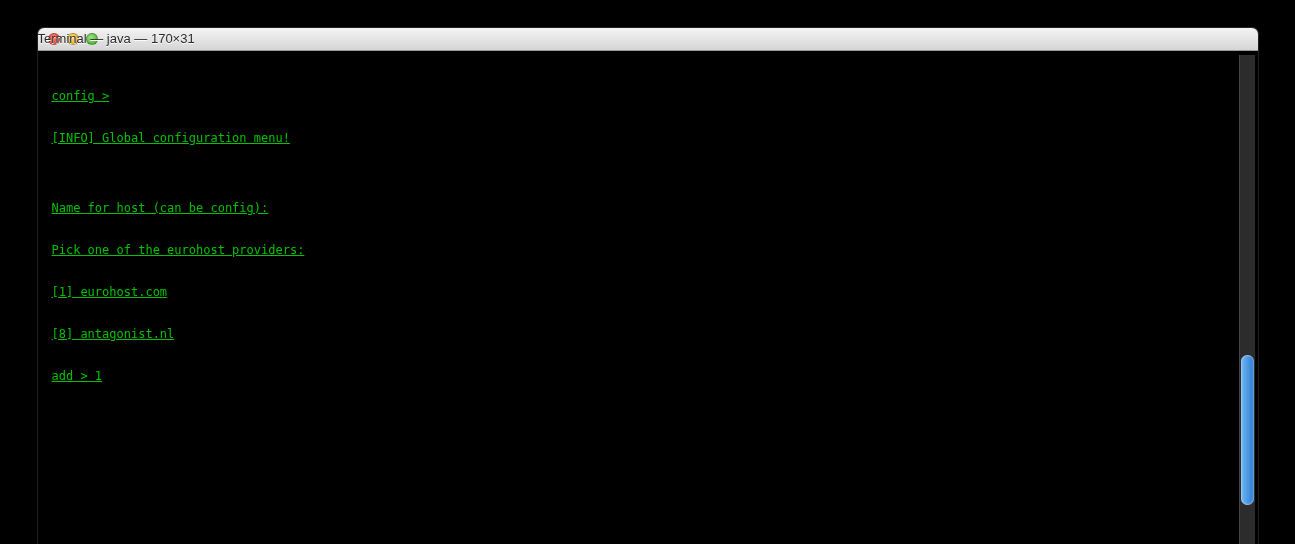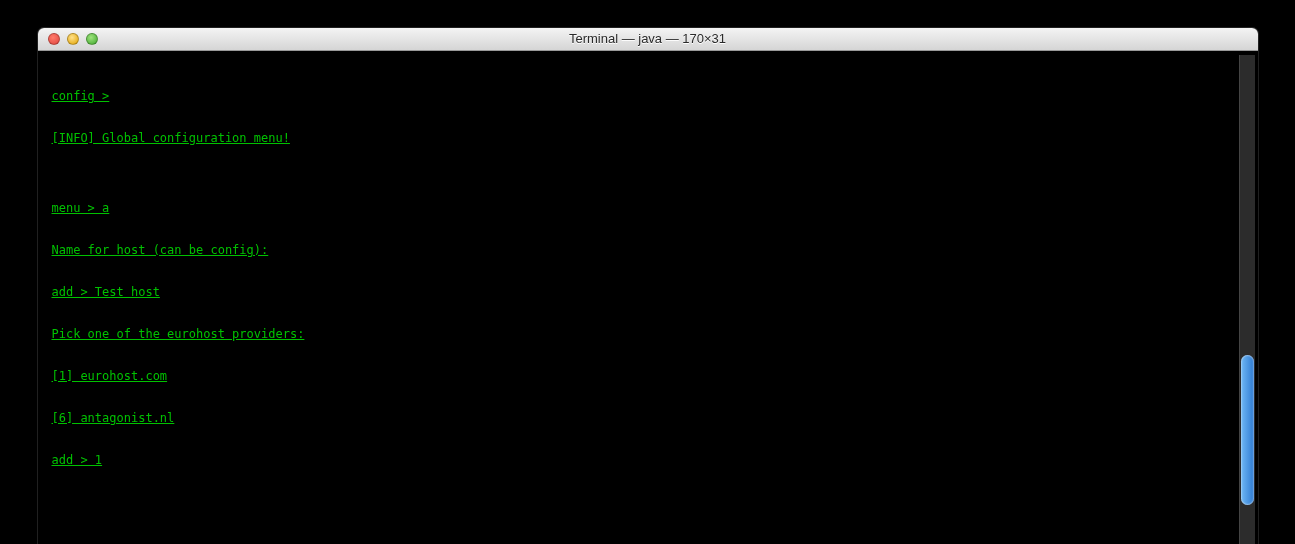--- a/index.html
+++ b/index.html
@@ -3,21 +3,21 @@
 <meta charset="utf-8">
 <style>
   html,body{margin:0;padding:0;background:#000;font-family:Menlo,Monaco,Consolas,monospace;font-size:12px;color:#00ff00;}
   .window{width:1220px;margin:28px auto 0 auto;background:#000;border-radius:6px;box-shadow:0 0 25px 8px rgba(0,0,0,.85),0 0 0 1px #555;overflow:hidden;}
   .titlebar{height:22px;background:linear-gradient(#f4f4f4,#d5d5d5);border-bottom:1px solid #999;display:flex;align-items:center;position:relative;}
   .traffic{display:flex;gap:7px;padding-left:10px;}
   .tbtn{width:12px;height:12px;border-radius:50%;border:1px solid rgba(0,0,0,.25);box-sizing:border-box;}
   .tbtn.red{background:radial-gradient(circle at 40% 35%,#ff7b6b,#e0443e);}
   .tbtn.yellow{background:radial-gradient(circle at 40% 35%,#ffe08a,#e1a300);}
   .tbtn.green{background:radial-gradient(circle at 40% 35%,#9ee37d,#3fa82c);}
-  .title{position:absolute;left:0;right:0;text-align:center;font:13px/22px "Lucida Grande","Helvetica Neue",sans-serif;color:#2a2a2a;text-shadow:0 1px 0 #fff;}
+  .title{position:absolute;left:0;right:0;font:13px/22px "Lucida Grande","Helvetica Neue",sans-serif;color:#2a2a2a;text-shadow:0 1px 0 #fff;}
   .body{position:relative;background:#000;padding:10px 14px 20px 14px;white-space:pre;color:#00c200;}
   .scrollbar{position:absolute;right:3px;top:4px;bottom:4px;width:15px;background:#2c2c2c;border-left:1px solid #444;}
   .thumb{position:absolute;right:1px;width:13px;border-radius:7px;background:linear-gradient(to right,#6fb8f5,#2e7ad1);box-shadow:inset 0 0 2px #fff;}
   .thumb.t1{top:300px;height:150px;}
   .line{display:block;line-height:14px;text-decoration:underline;}
 </style>
 </head>
 <body>
 
 <div class="window">
@@ -27,26 +27,24 @@
       <div class="tbtn yellow"></div>
       <div class="tbtn green"></div>
     </div>
     <div class="title">Terminal — java — 170×31</div>
   </div>
 
   <div class="body">
     <span class="line">config &gt;</span>
     <span class="line">[INFO] Global configuration menu!</span>
     <span class="line"></span>
-    <span class="line">menu &gt; a</span>
     <span class="line">Name for host (can be config):</span>
-    <span class="line">add &gt; Test host</span>
     <span class="line">Pick one of the eurohost providers:</span>
     <span class="line">[1] eurohost.com</span>
-    <span class="line">[6] antagonist.nl</span>
+    <span class="line">[8] antagonist.nl</span>
     <span class="line">add &gt; 1</span>
     
     
     
     
     
     
     
     
     

